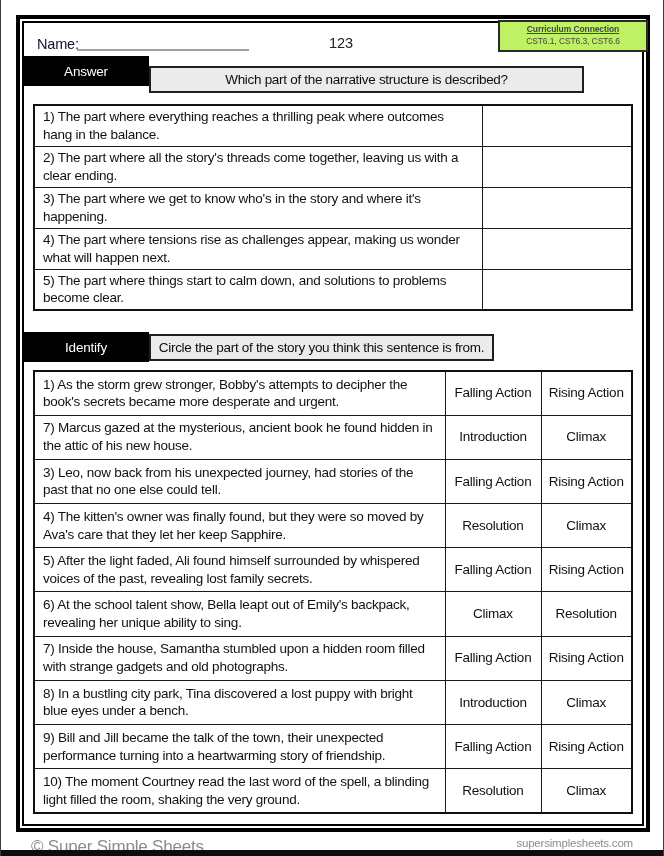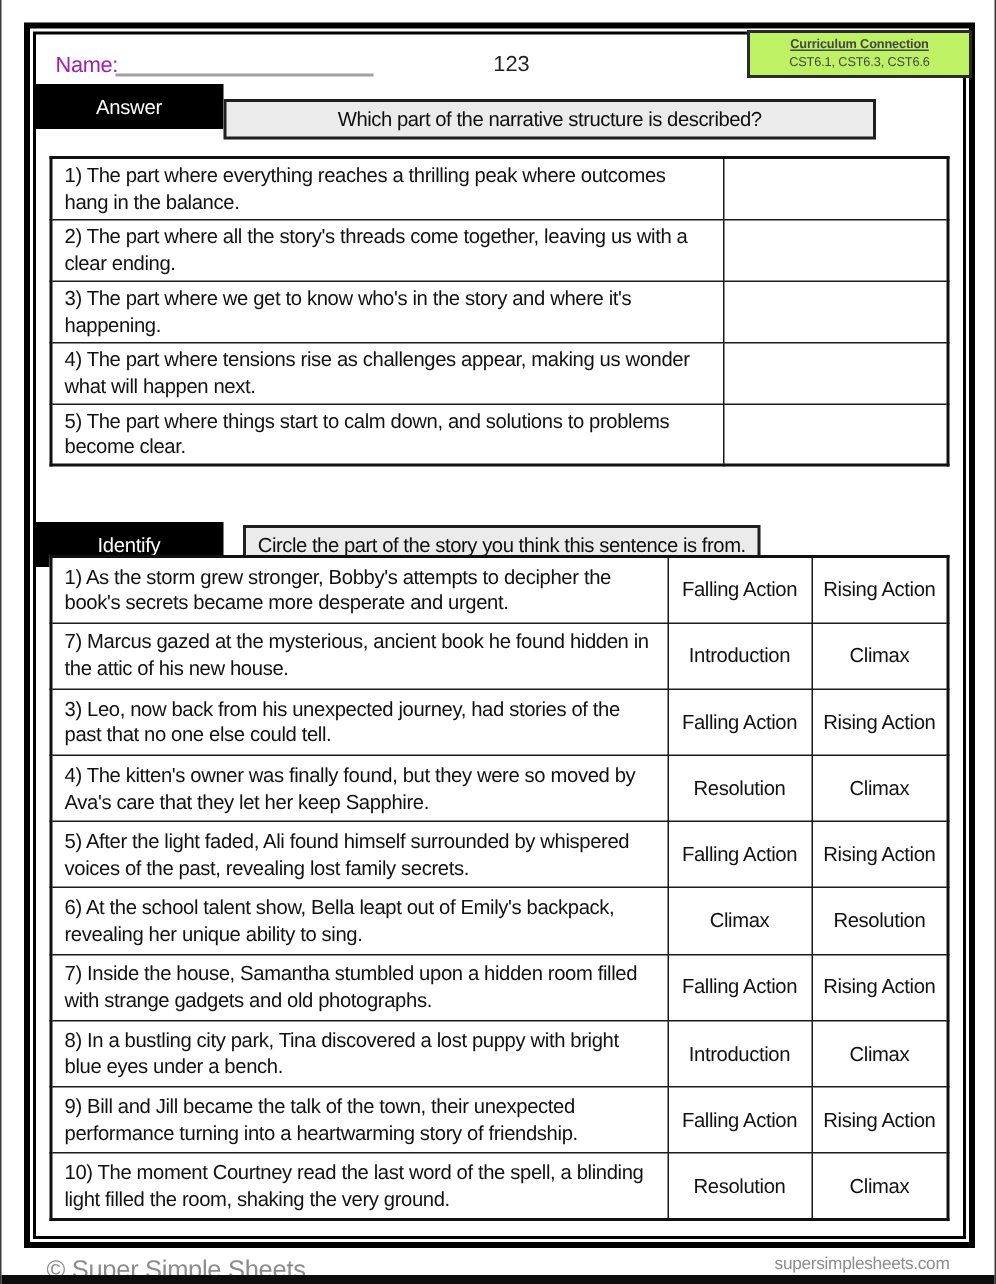--- a/index.html
+++ b/index.html
@@ -16,35 +16,35 @@
   .bottom-strip {
     position:absolute; left:0; right:0; bottom:0; height:6px; background:#0d0d0d; z-index:5;
   }
   .frame {
     position:absolute; left:15px; top:15px; width:634px; height:817px;
     border:4px solid #000; padding:2px; z-index:0;
   }
   .frame-inner { width:100%; height:100%; border:2px solid #000; }
 
   
-  .name-label { position:absolute; left:36px; top:36px; font-size:14.5px; color:#a21caf; letter-spacing:-0.2px; z-index:2; }
+  .name-label { position:absolute; left:36px; top:36px; font-size:14.5px; color:#0f172a; letter-spacing:-0.2px; z-index:2; }
   .name-line  { position:absolute; left:76px; top:36px; width:172px; height:15px; border-bottom:2px solid #a0a0a0; z-index:2; }
   .page-number{ position:absolute; left:300px; top:35px; width:80px; text-align:center; font-size:14.5px; color:#222; z-index:2; }
   .curriculum-box {
     position:absolute; left:497px; top:20px; width:150px; height:32px;
     background:#bef264; border:2px solid #2b2b2b; z-index:3;
     display:flex; flex-direction:column; justify-content:center; align-items:center;
     font-size:8.5px; line-height:1.4; color:#454545; letter-spacing:-0.1px;
   }
   .curr-title { text-decoration:underline; font-weight:600; }
 
   
   .section-bar { position:absolute; display:flex; height:30px; z-index:2; }
   .answer-bar   { left:22px; top:56px; }
-  .identify-bar { left:22px; top:348px;gap:13px; }
+  .identify-bar { left:22px; top:332px; }
   .section-label {
     width:126px; background:#000; color:#fff; display:flex; align-items:center; justify-content:center;
     font-size:13.5px; letter-spacing:-0.2px;
   }
   .section-instruction {
     align-self:center; height:27px; background:#ebebeb; border:2px solid #1f1f1f;
     display:flex; align-items:center; justify-content:center;
     font-size:13.5px; letter-spacing:-0.3px; color:#0e0e0e;
   }
   .answer-bar .section-instruction   { width:435px;margin-top:16px; }

